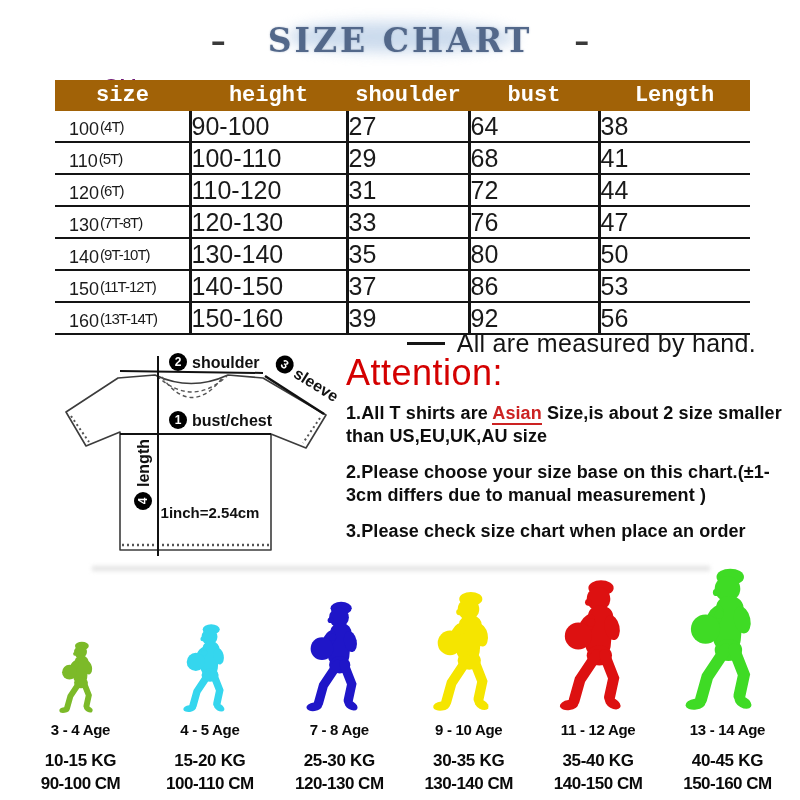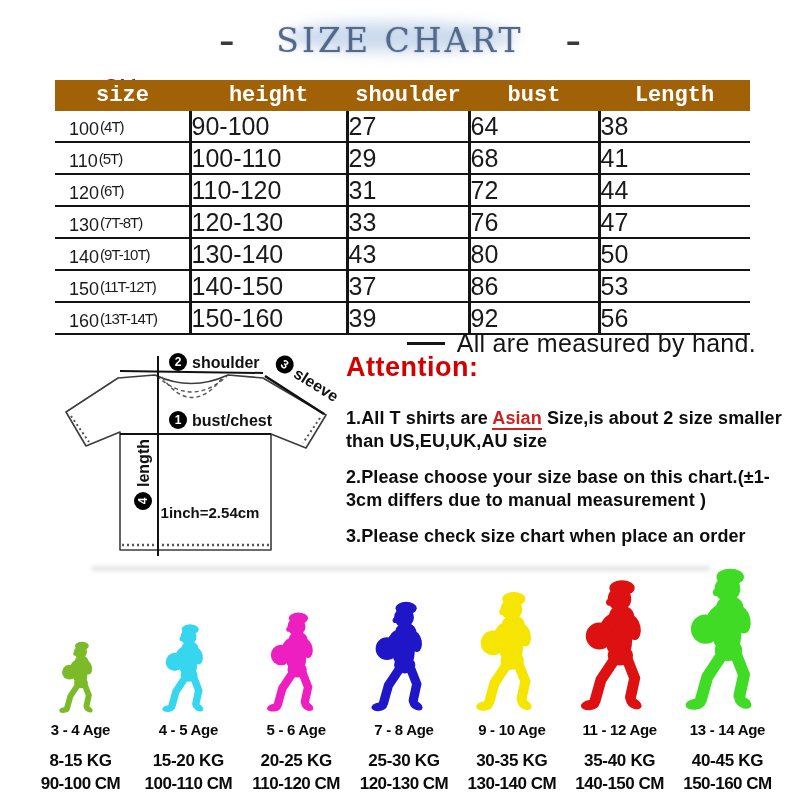--- a/index.html
+++ b/index.html
@@ -8,21 +8,21 @@
 
   
   .title-row{position:absolute;top:16px;left:0;width:100%;height:48px;
              display:flex;align-items:center;justify-content:center;gap:42px;}
   .title-splash{position:absolute;top:22px;left:287px;width:230px;height:30px;
                 background:var(--splash-blue,#c9d9ec);border-radius:45% 55% 50% 50%;
                 filter:blur(7px);opacity:.95;}
   .title-dash{font-family:"DejaVu Serif","Liberation Serif",serif;font-size:30px;
               font-weight:bold;color:#3a3a3a;position:relative;}
   .title-text{font-family:"DejaVu Serif","Liberation Serif",serif;font-size:33px;
-              font-weight:normal;letter-spacing:3px;color:var(--title-blue,#53688a);
+              font-weight:bold;letter-spacing:3px;color:var(--title-blue,#53688a);
               position:relative;text-shadow:0 0 2px rgba(90,115,150,.45);}
   .unit-label{position:absolute;top:42px;left:103px;font-size:21px;letter-spacing:1px;
               color:#701a75;font-weight:500;margin-top:32px;}
 
   
   .size-table{position:absolute;left:55px;top:80px;width:695px;border-collapse:collapse;
               table-layout:fixed;}
   .size-table col.c1{width:135px}.size-table col.c2{width:157px}
   .size-table col.c3{width:122px}.size-table col.c4{width:130px}
   .size-table col.c5{width:151px}
@@ -45,22 +45,22 @@
 
   
   .diagram{position:absolute;left:58px;top:350px;}
   .diagram text{font-family:"Liberation Sans",sans-serif;}
   .diagram .lbl{font-size:16px;font-weight:bold;fill:#111;}
   .diagram .badge-num{font-size:12px;font-weight:bold;fill:#fff;text-anchor:middle;}
   .diagram .conv{font-size:15px;font-weight:bold;fill:#111;text-anchor:middle;}
 
   
   .attention{position:absolute;left:346px;top:352px;width:448px;}
-  .attention-heading{color:var(--attention-red,#d40000);font-size:27px;font-weight:bold;
-                     letter-spacing:.5px;margin-bottom:24px;}
+  .attention-heading{color:var(--attention-red,#d40000);font-size:36px;font-weight:normal;
+                     letter-spacing:.5px;margin-bottom:8px;}
   .attention-item{font-size:18px;font-weight:bold;color:#0d0d0d;line-height:1.28;
                   margin-bottom:13px;letter-spacing:.1px;}
   .asian-highlight{color:var(--asian-red,#cc2222);
                    border-bottom:2px solid var(--asian-red,#cc2222);}
 
   
   .faint-line{position:absolute;left:92px;top:566px;width:618px;height:5px;
               background:#e3e3e3;filter:blur(2px);}
 
   
@@ -131,21 +131,21 @@
         <tr>
           <td class="col-size"><span class="size-num">130</span><span class="size-note">(7T-8T)</span></td>
           <td>120-130</td>
           <td>33</td>
           <td>76</td>
           <td>47</td>
         </tr>
         <tr>
           <td class="col-size"><span class="size-num">140</span><span class="size-note">(9T-10T)</span></td>
           <td>130-140</td>
-          <td>43</td>
+          <td>35</td>
           <td>80</td>
           <td>50</td>
         </tr>
         <tr>
           <td class="col-size"><span class="size-num">150</span><span class="size-note">(11T-12T)</span></td>
           <td>140-150</td>
           <td>37</td>
           <td>86</td>
           <td>53</td>
         </tr>
@@ -214,45 +214,35 @@
   <div class="faint-line"></div>
 
   <div class="age-band">
     <div class="age-col">
       <div class="kid-wrap">
         <svg class="kid" viewBox="0 0 110 165" height="76" width="51" style="color: rgb(124, 186, 41);">
           <use href="#kid-shape"></use>
         </svg>
       </div>
       <div class="age-label">3 - 4 Age</div>
-      <div class="weight-label">8-15 KG</div>
+      <div class="weight-label">10-15 KG</div>
       <div class="height-label">90-100 CM</div>
     </div>
 
     <div class="age-col">
       <div class="kid-wrap">
         <svg class="kid" viewBox="0 0 110 165" height="94" width="63" style="color: rgb(53, 214, 238);">
           <use href="#kid-shape"></use>
         </svg>
       </div>
       <div class="age-label">4 - 5 Age</div>
       <div class="weight-label">15-20 KG</div>
       <div class="height-label">100-110 CM</div>
     </div>
 
-    <div class="age-col">
-      <div class="kid-wrap">
-        <svg class="kid" viewBox="0 0 110 165" height="106" width="71" style="color: rgb(238, 31, 192);">
-          <use href="#kid-shape"></use>
-        </svg>
-      </div>
-      <div class="age-label">5 - 6 Age</div>
-      <div class="weight-label">20-25 KG</div>
-      <div class="height-label">110-120 CM</div>
-    </div>
 
     <div class="age-col">
       <div class="kid-wrap">
         <svg class="kid" viewBox="0 0 110 165" height="117" width="78" style="color: rgb(31, 22, 200);">
           <use href="#kid-shape"></use>
         </svg>
       </div>
       <div class="age-label">7 - 8 Age</div>
       <div class="weight-label">25-30 KG</div>
       <div class="height-label">120-130 CM</div>

